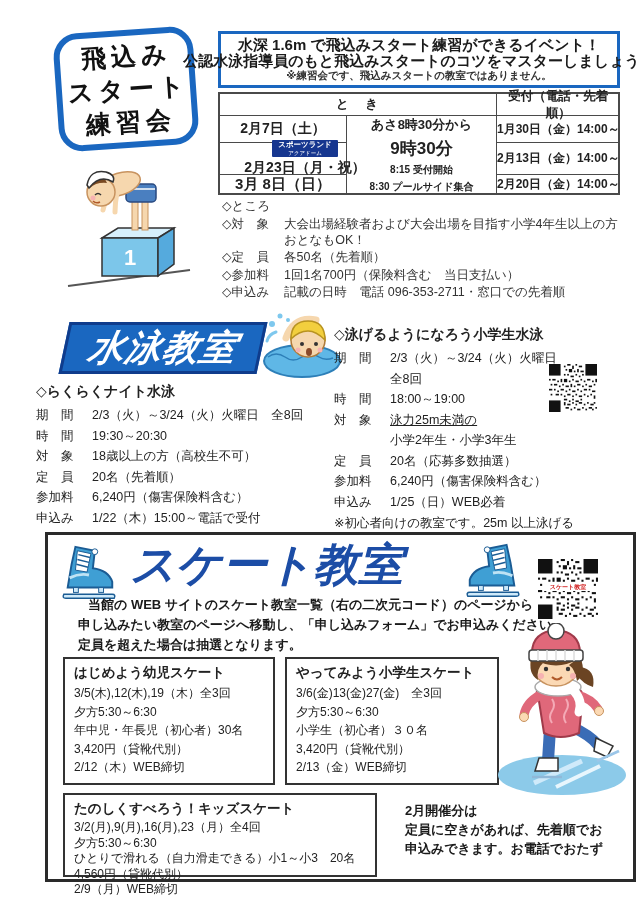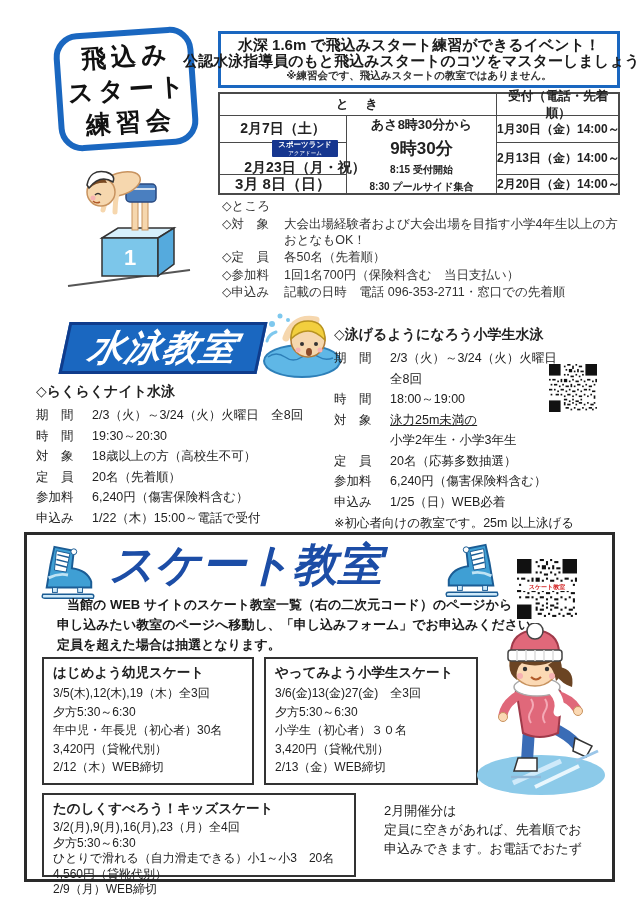--- a/index.html
+++ b/index.html
@@ -65,40 +65,40 @@
 
   
   .qr1{left:549px;top:364px;width:48px;height:48px;}
   .qr2{left:490px;top:24px;width:60px;height:60px;}
   .qrwrap{position:absolute;}
   .qrwrap svg{width:100%;height:100%;display:block;}
   .qrcap{position:absolute;left:8%;right:8%;top:40%;background:#fff;color:#d22222;
     font-size:6px;font-weight:bold;text-align:center;line-height:8px;white-space:nowrap;overflow:hidden;}
 
   
-  .skate-box{left:24px;top:532px;width:591px;height:350px;box-sizing:border-box;
+  .skate-box{left:45px;top:532px;width:591px;height:350px;box-sizing:border-box;
     border:3px solid #2a2a2a;background:#fff;}
   .skate-box .abs{position:absolute;}
   .skate-logo{left:82px;top:0px;font-size:45px;font-weight:bold;font-style:italic;
     color:#1c4da6;letter-spacing:0px;white-space:nowrap;}
   .boot-l{left:10px;top:8px;width:62px;height:62px;}
   .boot-r{left:414px;top:6px;width:62px;height:62px;transform:scaleX(-1);}
   .skate-intro{left:30px;top:60px;width:520px;font-size:13px;font-weight:bold;line-height:20px;color:#1a1a1a;}
   .skate-intro div{white-space:nowrap;}
   .skate-intro .i0{margin-left:10px;}
 
   .cls{box-sizing:border-box;border:2px solid #333;background:#fff;padding:5px 9px;}
   .cls-title{font-size:13.5px;font-weight:bold;margin-bottom:2px;white-space:nowrap;}
   .cls-line{font-size:12px;line-height:18.5px;white-space:nowrap;color:#222;}
   .cls1{left:15px;top:122px;width:212px;height:128px;}
   .cls2{left:237px;top:122px;width:214px;height:128px;}
   .cls3{left:15px;top:258px;width:314px;height:84px;}
   .cls3 .cls-line{line-height:15.5px;}
 
-  .feb-note{left:357px;top:266px;width:235px;font-size:13px;font-weight:normal;line-height:19px;color:#1a1a1a;}
+  .feb-note{left:357px;top:266px;width:235px;font-size:13px;font-weight:bold;line-height:19px;color:#1a1a1a;}
   .feb-note div{white-space:nowrap;}
   .skater{left:445px;top:88px;width:142px;height:176px;}
   .skater svg,.boot-l svg,.boot-r svg{width:100%;height:100%;display:block;}
   .dive-art{left:66px;top:148px;width:126px;height:150px;}
   .swim-art{left:258px;top:306px;width:84px;height:74px;}
   .dive-art svg,.swim-art svg{width:100%;height:100%;display:block;}
 </style>
 </head>
 <body>
 

